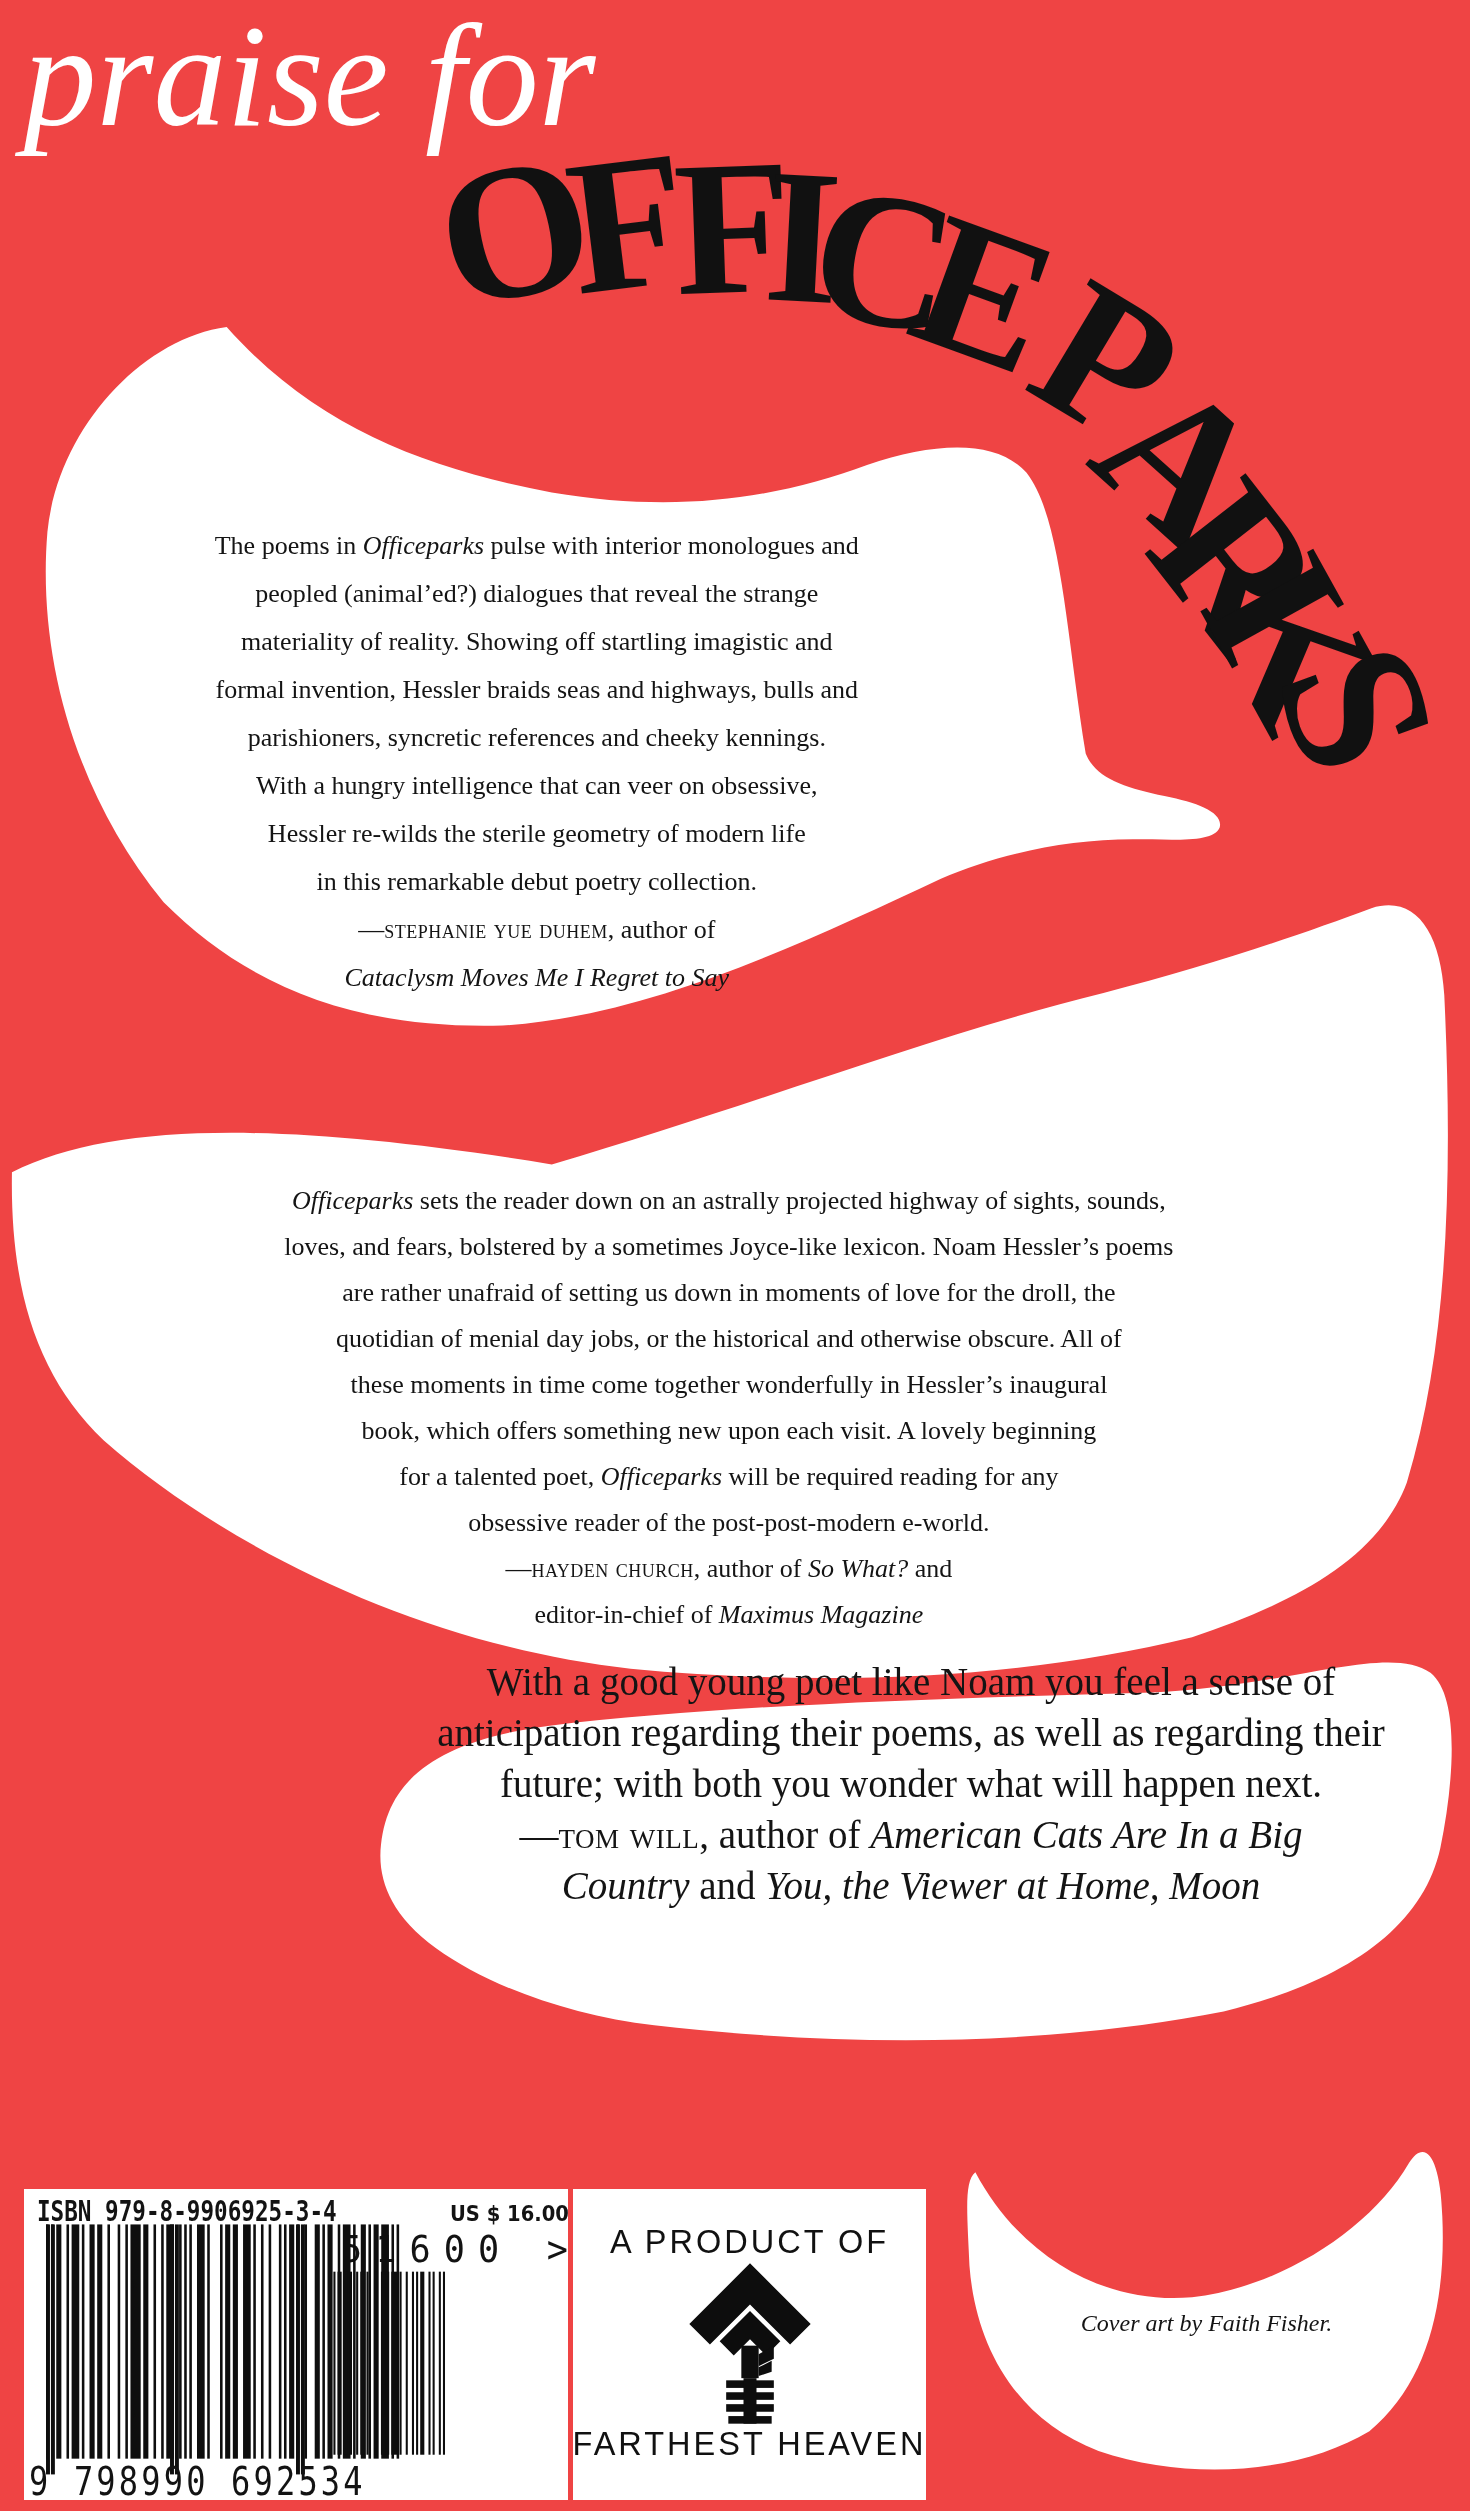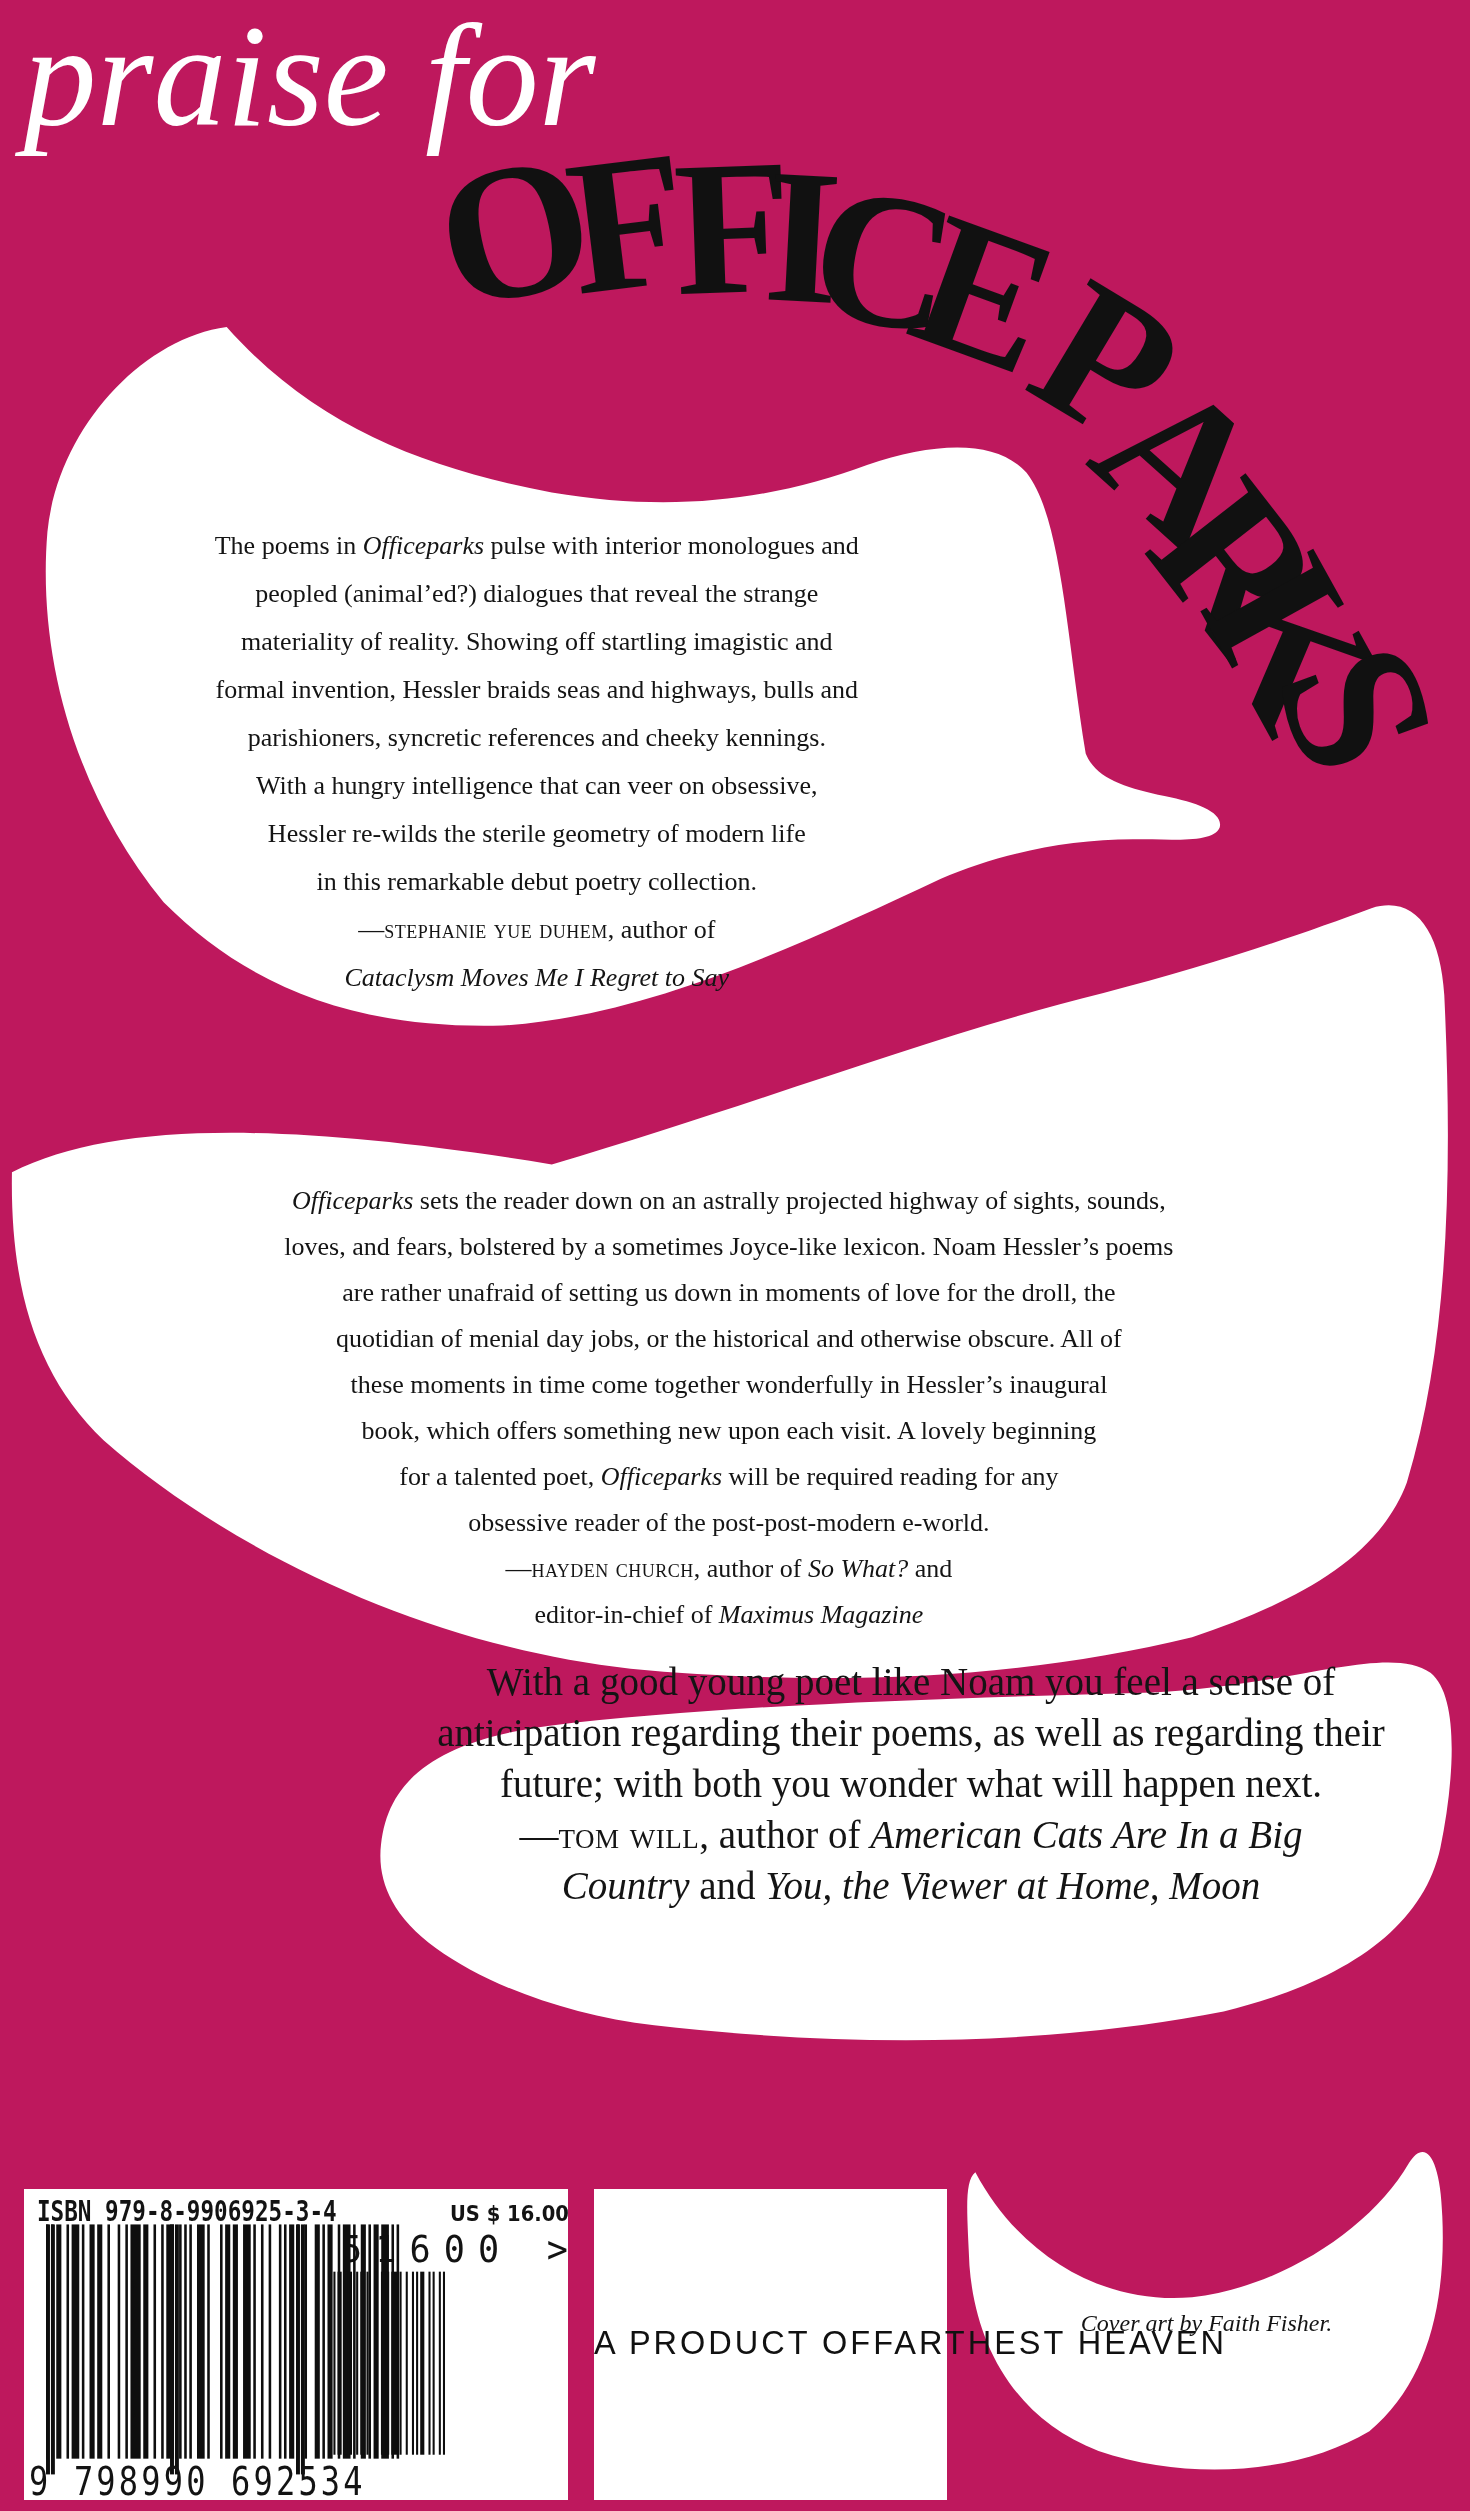--- a/index.html
+++ b/index.html
@@ -1,19 +1,19 @@
 <!DOCTYPE html>
 <html><head>
 <meta charset="utf-8">
 <style>
   html,body{margin:0;padding:0;background:#555;}
   .canvas{
     position:relative;
     width:1471px;height:2512px;
-    background:#be185d;
+    background:#ef4444;
     overflow:hidden;
     font-family:"Liberation Serif", serif;
     color:#131313;
   }
   svg.blobs{position:absolute;left:0;top:0;z-index:1;}
   .script-title{
     position:absolute;left:23.6px;top:-7.9px;z-index:3;
     font-family:"Liberation Serif", serif;
     font-style:italic;font-weight:400;
     font-size:146px;color:#ffffff;letter-spacing:0px;
@@ -54,21 +54,21 @@
     font-family:"DejaVu Sans", "Liberation Sans", sans-serif;
     font-weight:700;font-size:21.7px;white-space:nowrap;
     transform:scaleX(0.9);transform-origin:left top;
   }
   .addon-digits{
     position:absolute;left:317px;top:39px;
     font-family:"DejaVu Sans Mono", monospace;
     font-size:37px;letter-spacing:13.8px;white-space:nowrap;
     transform:scaleX(0.95);transform-origin:left top;
   }
-  .product-box{display:flex;flex-direction:row;align-items:center;justify-content:space-between;padding:13.8px 0 15.8px 0;box-sizing:border-box;margin-left:21px;}
+  .product-box{display:flex;flex-direction:column;align-items:center;justify-content:center;padding:13.8px 0 15.8px 0;box-sizing:border-box;}
   .product-tagline,.publisher-name{
     font-family:"Liberation Sans", sans-serif;
     font-weight:400;font-size:32.5px;letter-spacing:3px;color:#111;
     white-space:nowrap;
   }
   .barcode-svg{position:absolute;left:0;top:0;}
 </style>
 </head>
 <body>
 

